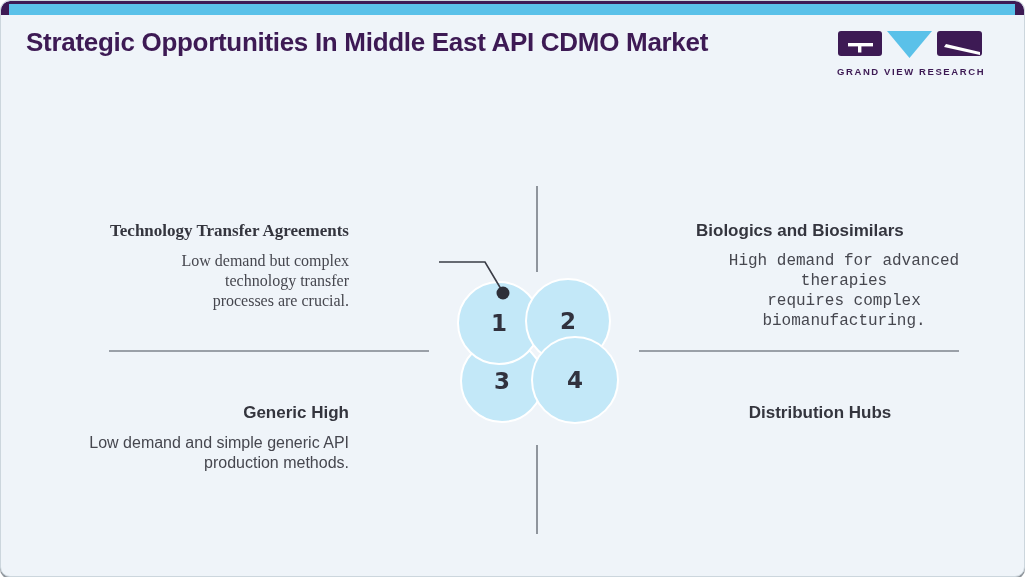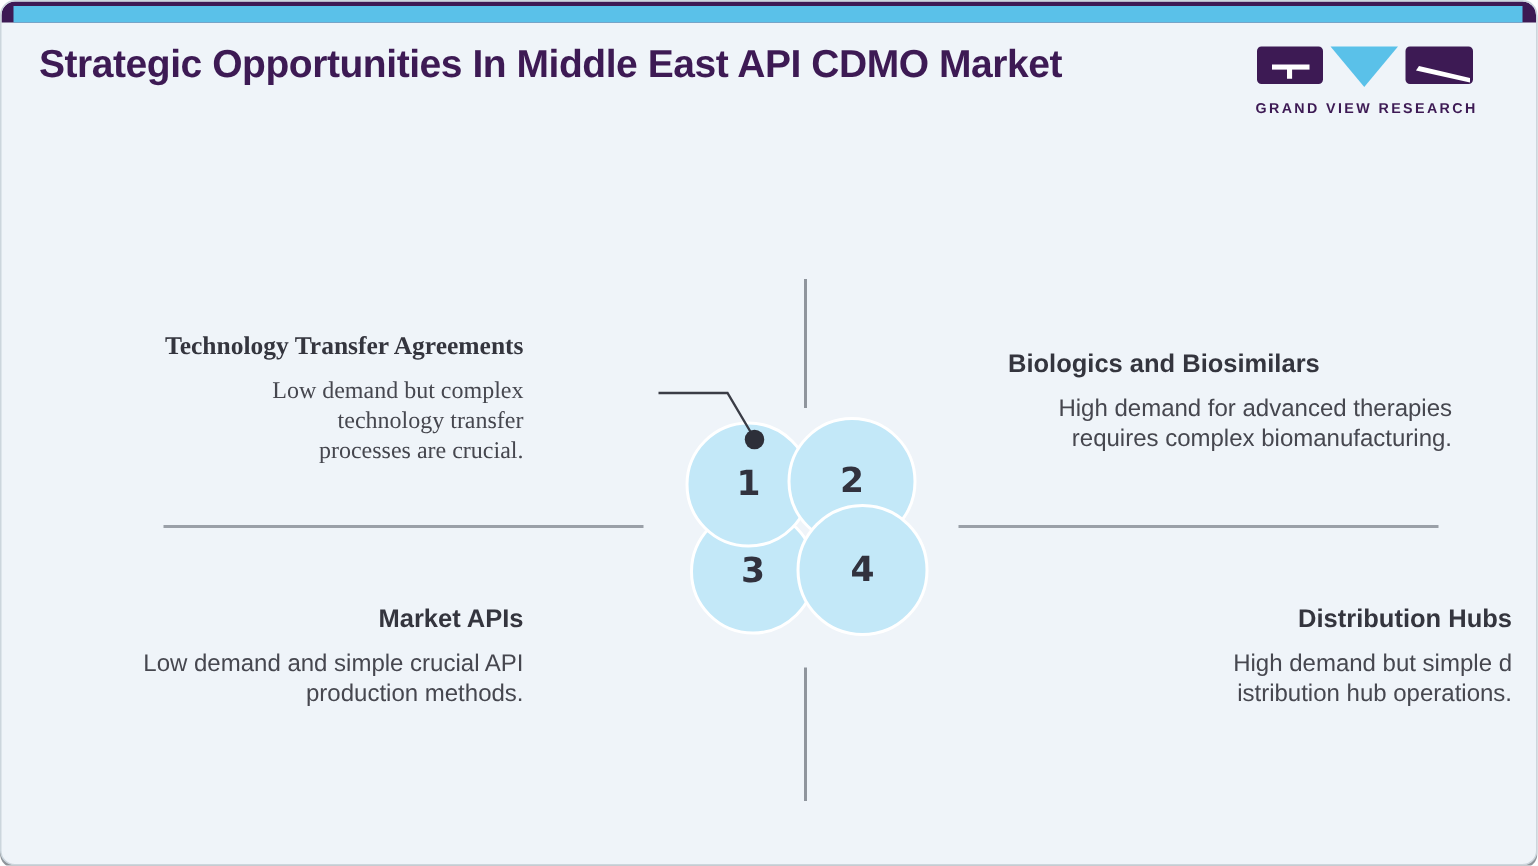--- a/index.html
+++ b/index.html
@@ -112,24 +112,24 @@
     color: #34353e;
   }
   .quad-desc {
     margin: 10px 0 0 0;
     font-size: 16px;
     line-height: 20px;
     color: #46474f;
     white-space: pre-line;
   }
   .quad-tl { left: 60px;  top: 220px; width: 288px; text-align: right; font-family: Liberation Serif, serif; }
-  .quad-tr { left: 671px; top: 220px; width: 296px; text-align: left; margin-top: 12px; }
+  .quad-tr { left: 695px; top: 220px; width: 296px; text-align: left; }
   .quad-bl { left: 60px;  top: 402px; width: 288px; text-align: right; }
-  .quad-br { left: 671px; top: 402px; width: 296px; text-align: right; margin-left: 40px; }
-  .quad-tr .quad-desc { text-align: right; }
+  .quad-br { left: 671px; top: 402px; width: 296px; text-align: center; }
+  .quad-tr .quad-desc { text-align: center; font-family: Liberation Mono, monospace; }
 </style>
 </head>
 <body>
 
 <div class="card">
 
   <div class="top-bar">
     <div class="top-bar-blue"></div>
   </div>
 
@@ -177,24 +177,22 @@
 processes are crucial.</p>
   </div>
 
   <div class="quad quad-tr">
     <h2 class="quad-title">Biologics and Biosimilars</h2>
     <p class="quad-desc">High demand for advanced therapies
 requires complex biomanufacturing.</p>
   </div>
 
   <div class="quad quad-bl">
-    <h2 class="quad-title">Market APIs</h2>
-    <p class="quad-desc">Low demand and simple crucial API
+    <h2 class="quad-title">Generic High</h2>
+    <p class="quad-desc">Low demand and simple generic API
 production methods.</p>
   </div>
 
   <div class="quad quad-br">
     <h2 class="quad-title">Distribution Hubs</h2>
-    <p class="quad-desc">High demand but simple d
-istribution hub operations.</p>
   </div>
 
 </div>
 
 </body></html>

